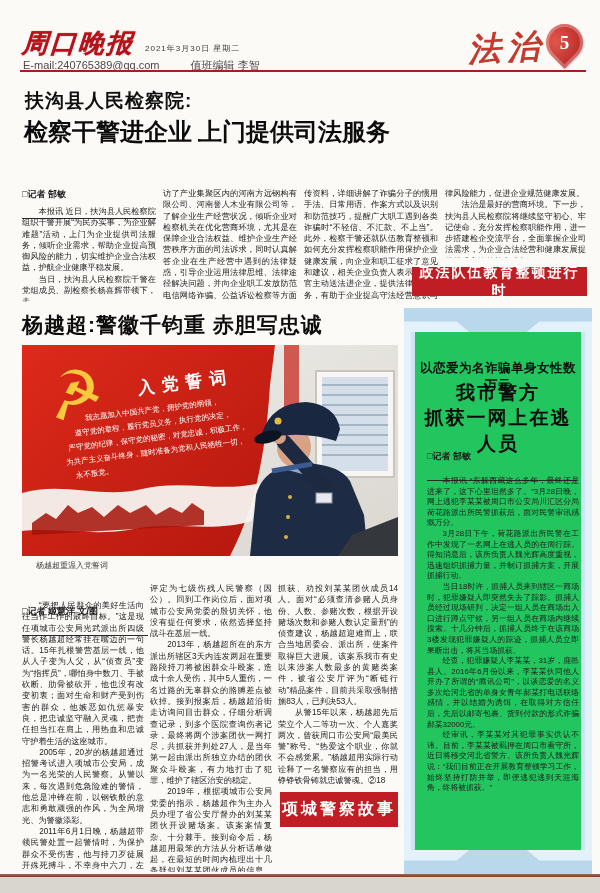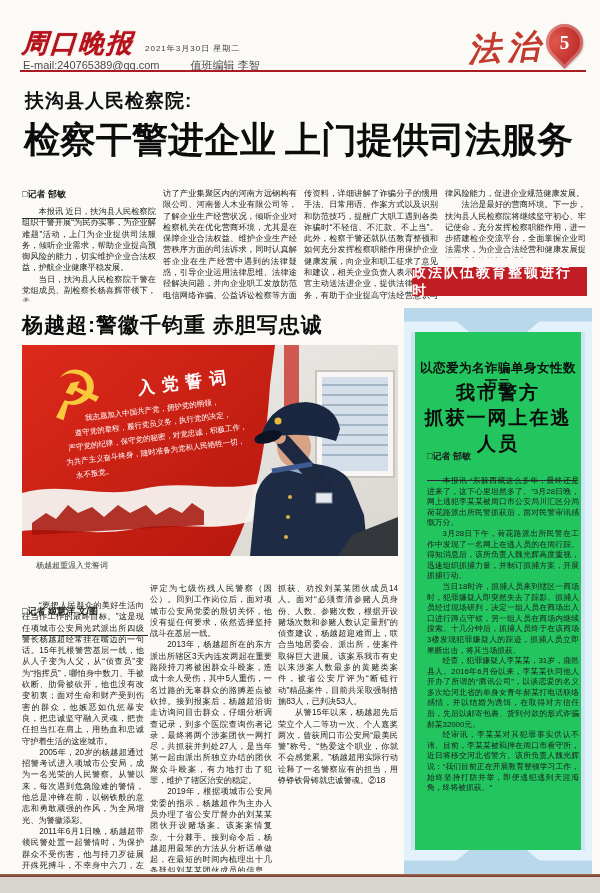--- a/index.html
+++ b/index.html
@@ -21,30 +21,30 @@
     background:radial-gradient(circle at 35% 30%, #e0584c, #b11e20);
     border-radius:50% 50% 50% 0; transform:rotate(-45deg);
     box-shadow:inset 0 0 0 3px rgba(255,255,255,.28), 0 1px 2px rgba(0,0,0,.25); }
   .pin span { display:block; width:37px; text-align:center; line-height:37px; transform:rotate(45deg);
     color:#fff; font-size:19px; font-weight:bold; font-family:"Liberation Serif", serif; }
   .head-rule { position:absolute; left:20px; top:70px; width:566px; height:2px; background:#a81c22; }
 
   
   .lead-kicker { position:absolute; left:25px; top:88px; font-size:19px; font-weight:900; color:#101010; letter-spacing:1px; }
   .lead-headline { position:absolute; left:24px; top:116px; width:562px; font-family:"Liberation Serif", serif;
-    font-size:36px; font-weight:900; color:#0c0c0c; letter-spacing:0; white-space:nowrap; }
+    font-size:24px; font-weight:900; color:#0c0c0c; letter-spacing:0; white-space:nowrap; }
   .byline { font-size:9px; font-weight:bold; color:#1a1a1a; border-bottom:1px solid #2a2a2a; padding-bottom:17px; }
   .lead-byline { position:absolute; left:22px; top:188px; width:134px; }
   .col { position:absolute; font-size:8.2px; line-height:11.3px; color:#1c1c1c;
     text-align:justify; white-space:pre-wrap; overflow:hidden; }
   .lead-col1 { left:22px;  top:206px; width:134px; height:96px; }
   .lead-col2 { left:163px; top:188px; width:134px; height:114px; }
   .lead-col3 { left:304px; top:188px; width:134px; height:114px; }
   .lead-col4 { left:445px; top:188px; width:141px; height:70px; }
-  .banner { background:#c01d24; color:#fff; font-weight:900; 
+  .banner { background:#c01d24; color:#fff; font-weight:900; text-align:center;
     display:flex; align-items:center; justify-content:center; }
   .banner-campaign { position:absolute; left:412px; top:267px; width:175px; height:29px;
     font-size:14px; letter-spacing:2px; }
 
   
   .feature-title { position:absolute; left:22px; top:311px; width:376px; text-align:left;
     font-size:21px; font-weight:900; color:#0d0d0d; letter-spacing:1px; }
   .photo { position:absolute; left:22px; top:345px; width:376px; height:211px; overflow:hidden; background:#e4e2de; }
   .photo-caption { position:absolute; left:36px; top:560px; font-size:8px; color:#3c3c3c; }
   .feature-byline { position:absolute; left:22px; top:605px; width:126px; }
@@ -173,20 +173,21 @@
   <div class="photo-caption">杨越超重温入党誓词</div>
   <div class="byline feature-byline">□记者 姬慧洋 文/图</div>
   <div class="col feat-col1">　　“要把人民群众的美好生活向往当作工作的最终目标。”这是现任项城市公安局光武派出所四级警长杨越超经常挂在嘴边的一句话。15年扎根警营基层一线，他从人子变为人父，从“侦查员”变为“指挥员”，哪怕身中数刀、手被砍断、肋骨被砍开，他也没有改变初衷；面对生命和财产受到伤害的群众，他嫉恶如仇惩暴安良，把忠诚坚守融入灵魂，把责任担当扛在肩上，用热血和忠诚守护着生活的这座城市。
 　　2005年，20岁的杨越超通过招警考试进入项城市公安局，成为一名光荣的人民警察。从警以来，每次遇到危急险难的警情，他总是冲锋在前，以钢铁般的意志和勇敢顽强的作风，为全局增光、为警徽添彩。
 　　2011年6月1日晚，杨越超带领民警处置一起警情时，为保护群众不受伤害，他与持刀歹徒展开殊死搏斗，不幸身中六刀，左手被砍断，肋骨被砍开。虽经医生的精心诊治，他仍未能完全康复，后被</div>
   <div class="col feat-col2">评定为七级伤残人民警察（因公）。回到工作岗位后，面对项城市公安局党委的殷切关怀，他没有提任何要求，依然选择坚持战斗在基层一线。
 　　2013年，杨越超所在的东方派出所辖区3天内连发两起在重要路段持刀将被困群众斗殴案，造成十余人受伤，其中5人重伤，一名过路的无辜群众的胳膊差点被砍掉。接到报案后，杨越超沿街走访询问目击群众，仔细分析调查记录，到多个医院查询伤者记录，最终将两个涉案团伙一网打尽，共抓获并判处27人，是当年第一起由派出所独立办结的团伙聚众斗殴案，有力地打击了犯罪，维护了辖区治安的稳定。
 　　2019年，根据项城市公安局党委的指示，杨越超作为主办人员办理了省公安厅督办的刘某某团伙开设赌场案。该案案情复杂、十分棘手。接到命令后，杨越超用最笨的方法从分析话单做起，在最短的时间内梳理出十几条疑似刘某某团伙成员的信息，每天行程数百公里，对已查清身份的刘某某团伙成员进行逐个上门抓捕、劝投，共</div>
   <div class="col feat-col3">抓获、劝投刘某某团伙成员14人。面对“必须查清参赌人员身份、人数、参赌次数，根据开设赌场次数和参赌人数认定量刑”的侦查建议，杨越超迎难而上，联合当地居委会、派出所，使案件取得巨大进展。该案系我市有史以来涉案人数最多的黄赌类案件，被省公安厅评为“断链行动”精品案件，目前共采取强制措施83人，已判决53人。
 　　从警15年以来，杨越超先后荣立个人二等功一次、个人嘉奖两次，曾获周口市公安局“最美民警”称号。“热爱这个职业，你就不会感觉累。”杨越超用实际行动诠释了一名警察应有的担当，用铮铮铁骨铸就忠诚警魂。②18</div>
+  <div class="banner banner-series">项城警察故事</div>
 
   <div class="sidebar">
     <div class="sb-orn top"></div>
     <div class="sb-orn bottom"></div>
     <div class="sb-body">
       <div class="sb-kicker">以恋爱为名诈骗单身女性数万元</div>
       <div class="sb-headline sb-h2">抓获一网上在逃人员</div>
       <div class="sb-headline sb-h1">我市警方</div>
       <div class="byline sb-byline">□记者 郜敏</div>
       <div class="sb-text">

